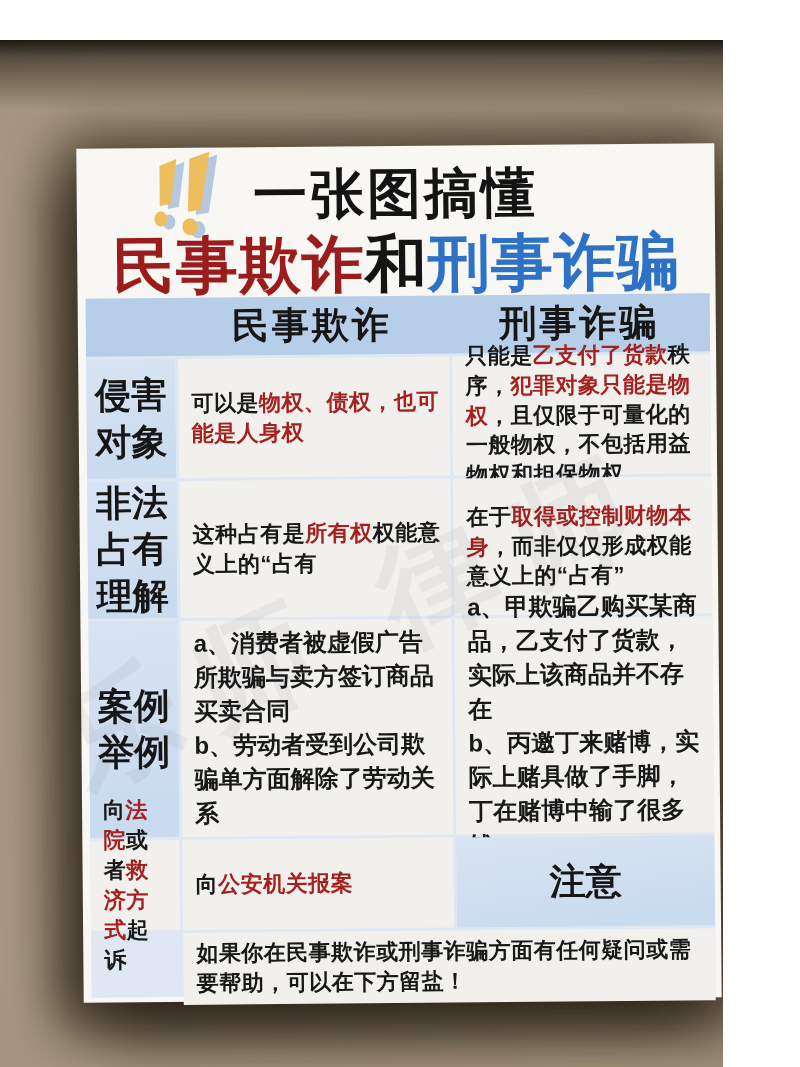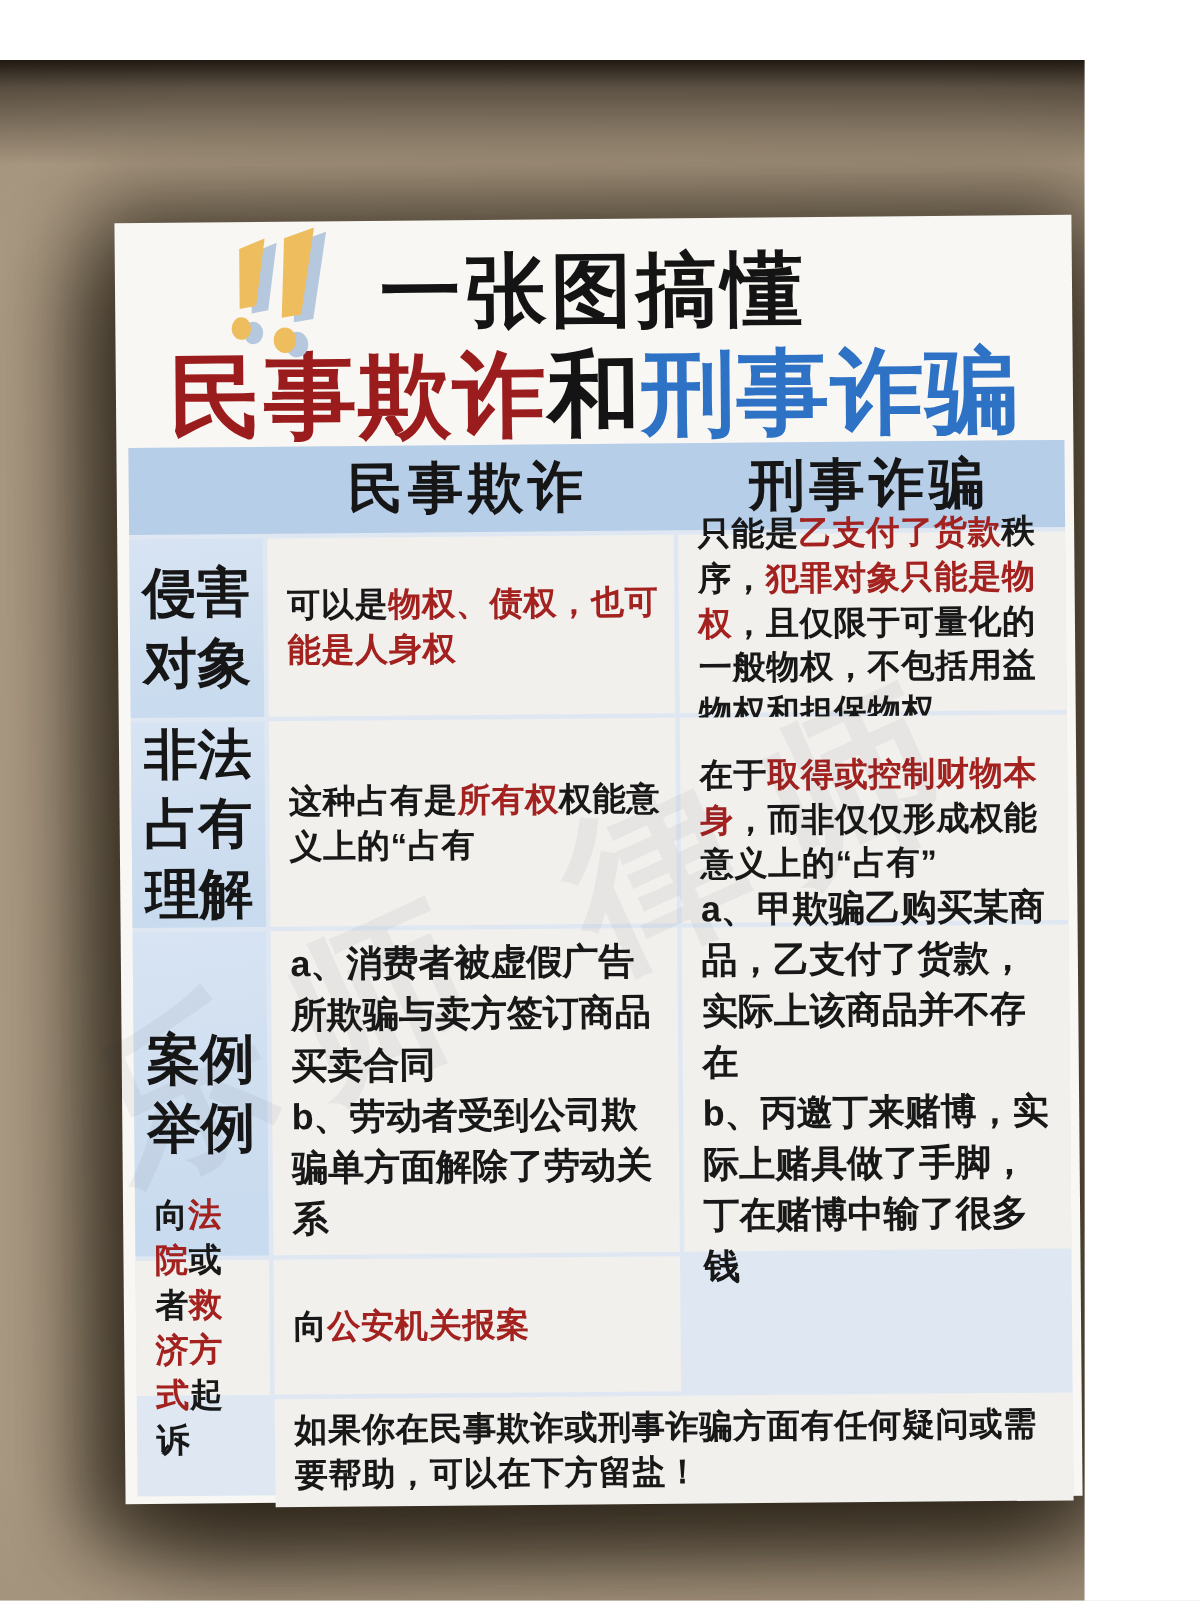--- a/index.html
+++ b/index.html
@@ -148,20 +148,21 @@
           </div>
       </div>
 
       <div class="cell">
         <div class="rich"><span class="seg seg-ink">向</span><span class="seg seg-red">法院</span><span class="seg seg-ink">或者</span><span class="seg seg-red">救济方式</span><span class="seg seg-ink">起诉</span></div>
       </div>
       <div class="cell">
         <div class="rich"><span class="seg seg-ink">向</span><span class="seg seg-red">公安机关报案</span></div>
       </div>
 
+      <div class="lab">注意</div>
       <div class="cell full">
         <div class="rich"><span class="seg seg-ink">如果你在民事欺诈或刑事诈骗方面有任何疑问或需要帮助，可以在下方留盐！</span></div>
       </div>
 
     </div>
 
     <div class="watermark">乐师 律师</div>
   </div>
 </div>
 

